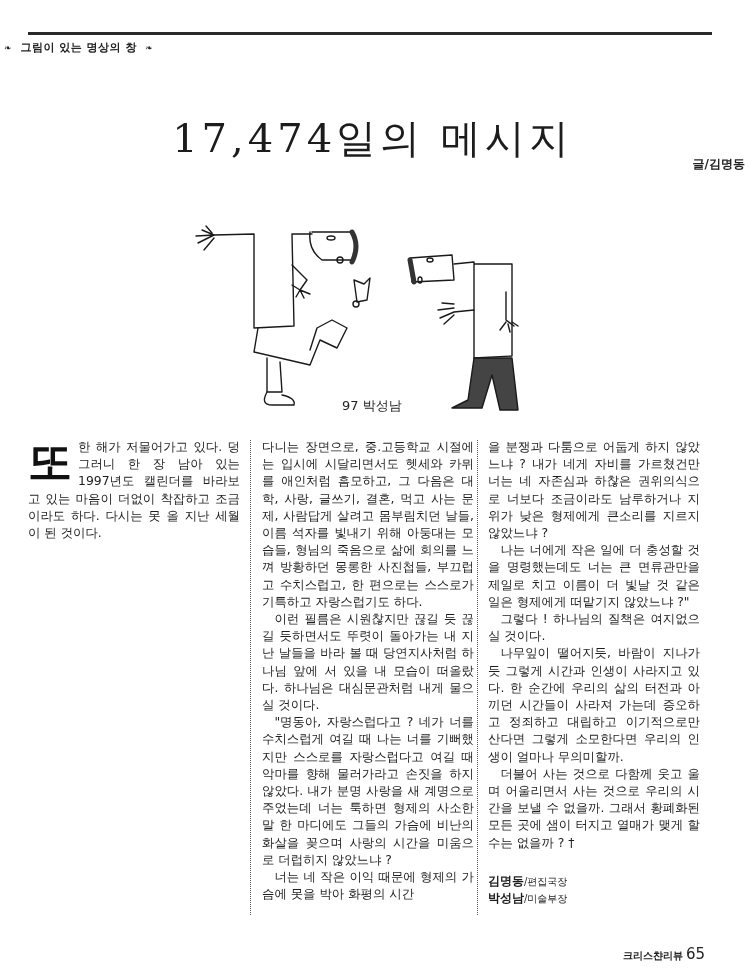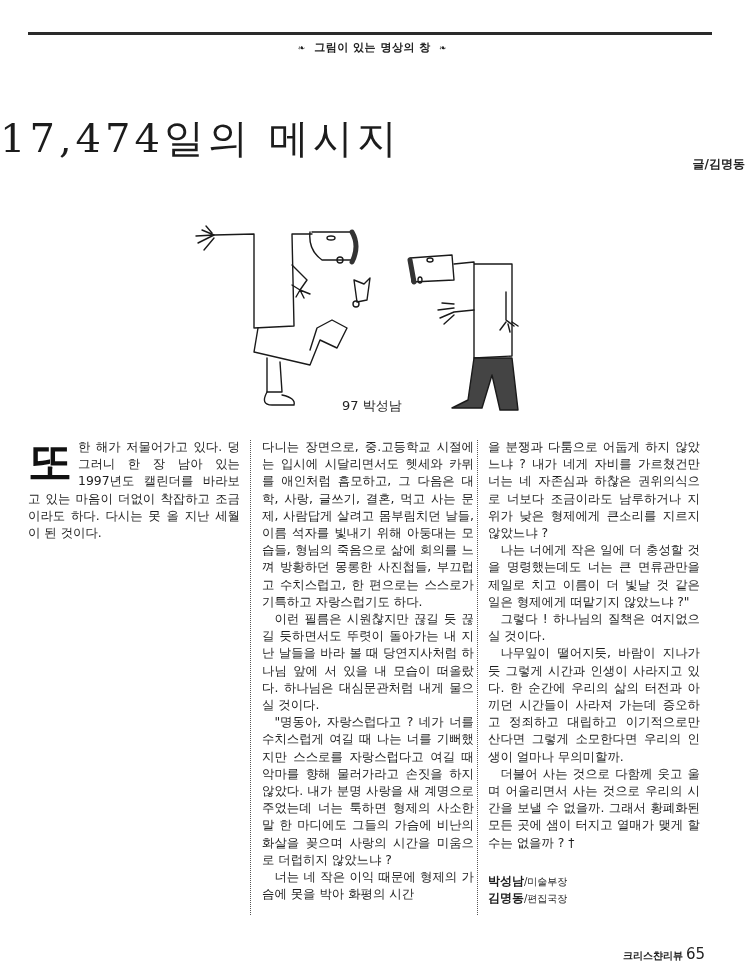--- a/index.html
+++ b/index.html
@@ -1,20 +1,20 @@
 <!DOCTYPE html>
 <html><head>
 <meta charset="utf-8">
 <style>
   html, body { margin: 0; padding: 0; background: #ffffff; }
   body { width: 745px; height: 975px; position: relative; overflow: hidden; font-family: "DejaVu Sans", sans-serif; color: #1a1a1a; }
   .top-rule { position: absolute; left: 28px; top: 32px; width: 684px; height: 3px; background: #2a2a2a; }
-  .series-header { position: absolute; top: 40px; left: 0; width: 745px; text-align: center; font-size: 11px; font-weight: bold; color: #222; letter-spacing: 0.5px; }
+  .series-header { position: absolute; top: 40px; left: 0; width: 745px; font-size: 11px; font-weight: bold; color: #222; letter-spacing: 0.5px; }
   .series-header .orn { font-size: 9px; margin: 0 4px; }
-  .title { position: absolute; top: 84px; left: 0; width: 745px; text-align: left; font-family: "DejaVu Serif", serif; font-size: 40px; font-weight: normal; color: #1c1c1c; letter-spacing: 4px; }
+  .title { position: absolute; top: 84px; left: 0; width: 745px; text-align: center; font-family: "DejaVu Serif", serif; font-size: 40px; font-weight: normal; color: #1c1c1c; letter-spacing: 4px; }
   .credits { position: absolute; top: 156px; left: 0; width: 745px; text-align: right; font-size: 12px; font-weight: bold; line-height: 16px; color: #222; }
   .illustration { position: absolute; left: 192px; top: 200px; width: 380px; height: 220px; text-align: center; }
   .col { position: absolute; top: 438px; width: 212px; font-family: "DejaVu Sans", sans-serif; font-size: 12.4px; line-height: 17.2px; color: #1d1d1d; text-align: justify; }
   .col p { margin: 0; text-indent: 1em; }
   .col p.noindent { text-indent: 0; }
   .col1 { left: 28px; }
   .col2 { left: 262px; }
   .col3 { left: 488px; }
   .divider { position: absolute; top: 440px; height: 475px; width: 0; border-left: 1px dotted #555; }
   .div1 { left: 250px; }
@@ -88,20 +88,20 @@
   <p>너는 네 작은 이익 때문에 형제의 가슴에 못을 박아 화평의 시간</p>
 </div>
 
 <div class="col col3">
   <p class="noindent">을 분쟁과 다툼으로 어둡게 하지 않았느냐 ? 내가 네게 자비를 가르쳤건만 너는 네 자존심과 하찮은 권위의식으로 너보다 조금이라도 남루하거나 지위가 낮은 형제에게 큰소리를 지르지 않았느냐 ?</p>
   <p>나는 너에게 작은 일에 더 충성할 것을 명령했는데도 너는 큰 면류관만을 제일로 치고 이름이 더 빛날 것 같은 일은 형제에게 떠맡기지 않았느냐 ?"</p>
   <p>그렇다 ! 하나님의 질책은 여지없으실 것이다.</p>
   <p>나무잎이 떨어지듯, 바람이 지나가듯 그렇게 시간과 인생이 사라지고 있다. 한 순간에 우리의 삶의 터전과 아끼던 시간들이 사라져 가는데 증오하고 정죄하고 대립하고 이기적으로만 산다면 그렇게 소모한다면 우리의 인생이 얼마나 무의미할까.</p>
   <p>더불어 사는 것으로 다함께 웃고 울며 어울리면서 사는 것으로 우리의 시간을 보낼 수 없을까. 그래서 황폐화된 모든 곳에 샘이 터지고 열매가 맺게 할 수는 없을까 ? †</p>
   <div class="bylines">
+    <div><span class="name">김명동</span><span class="role">/편집국장</span></div>
     <div><span class="name">박성남</span><span class="role">/미술부장</span></div>
-    <div><span class="name">김명동</span><span class="role">/편집국장</span></div>
   </div>
 </div>
 
 <div class="footer">
   <span>크리스챤리뷰</span><span class="num">65</span>
 </div>
 
 </body></html>

